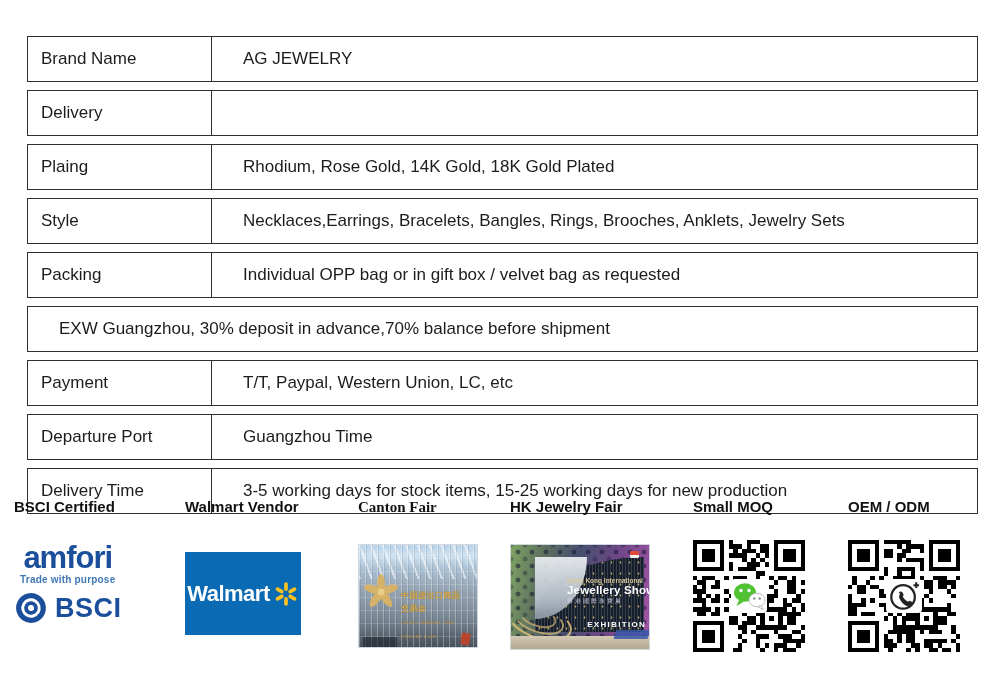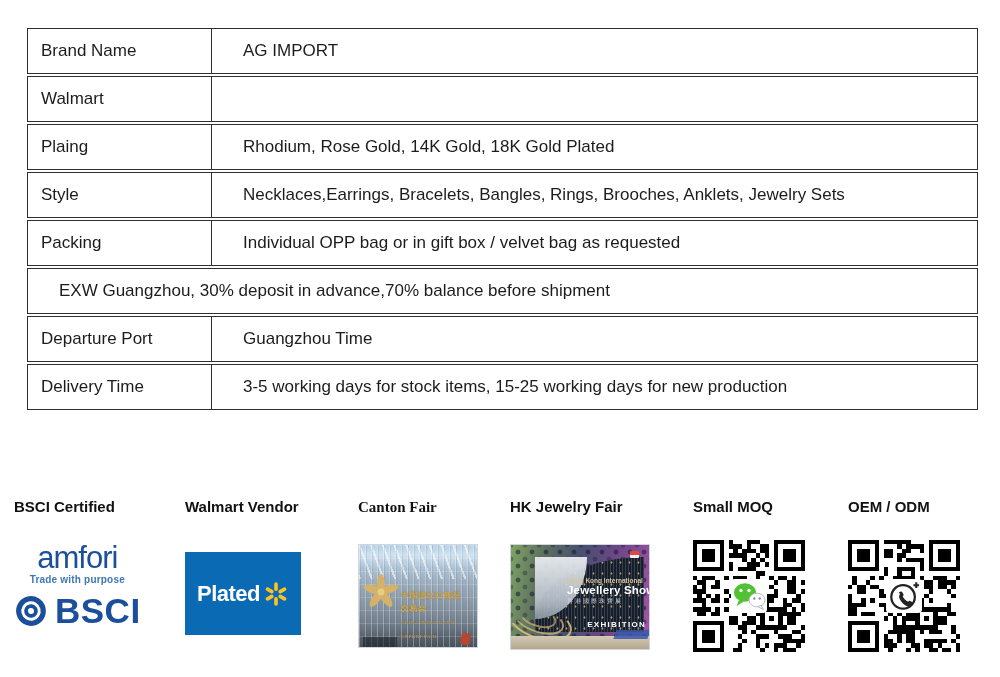--- a/index.html
+++ b/index.html
@@ -1,42 +1,42 @@
 <!DOCTYPE html>
 <html><head>
 <meta charset="utf-8">
 <style>
   html,body{margin:0;padding:0;background:#ffffff;}
   .page{position:relative;width:1000px;height:677px;background:#ffffff;overflow:hidden;
         font-family:"Liberation Sans","DejaVu Sans",sans-serif;color:#1c1c1c;}
 
   
   .spec-table{position:absolute;left:27px;top:28px;width:951px;}
-  .spec-row{display:flex;height:46px;box-sizing:border-box;border:1px solid #2e2e2e;margin-bottom:2px;background:#fff;}
+  .spec-row{display:flex;height:46px;box-sizing:border-box;border:1px solid #2e2e2e;margin-bottom:2px;background:#fff;margin-top:8px;}
   .spec-label{width:184px;box-sizing:border-box;border-right:1px solid #2e2e2e;display:flex;align-items:center;
               padding-left:13px;font-size:17px;}
   .spec-value{flex:1;display:flex;align-items:center;padding-left:31px;font-size:17px;white-space:nowrap;overflow:hidden;}
 
   
   .badges{position:absolute;left:0;top:498px;width:1000px;height:170px;}
   .badge-col{position:absolute;top:0;display:flex;flex-direction:column;align-items:flex-start;}
   .badge-label{font-size:15px;font-weight:700;line-height:18px;color:#111;white-space:nowrap;}
   .col-1{left:14px;width:146px;}
   .col-2{left:185px;width:135px;}
   .col-3{left:358px;width:128px;font-family:Liberation Serif, serif;}
   .col-4{left:510px;width:150px;}
   .col-5{left:693px;width:125px;}
   .col-6{left:848px;width:125px;}
 
   
   .amfori-logo{margin-top:27px;display:flex;flex-direction:column;align-items:center;}
-  .amfori-word{font-size:31px;font-weight:400;letter-spacing:-1px;color:#1b4e9b;line-height:30px;}
+  .amfori-word{font-size:31px;font-weight:700;letter-spacing:-1px;color:#1b4e9b;line-height:30px;}
   .amfori-tagline{font-size:10px;font-weight:600;color:#3f77b5;letter-spacing:.2px;margin-top:1px;}
   .amfori-bsci-row{display:flex;align-items:center;gap:7px;margin-top:6px;}
-  .bsci-word{font-size:35px;font-weight:600;color:#1b4e9b;letter-spacing:.5px;}
+  .bsci-word{font-size:27px;font-weight:600;color:#1b4e9b;letter-spacing:.5px;}
 
   
   .walmart-box{margin-top:36px;width:116px;height:83px;background:#0b6ab4;display:flex;align-items:center;justify-content:center;gap:3px;}
   .walmart-word{color:#fff;font-size:22px;font-weight:700;letter-spacing:-.5px;}
 
   
   .photo{margin-top:28px;position:relative;overflow:hidden;border:1px solid #cfd6dd;box-sizing:border-box;}
   .canton-photo{width:120px;height:104px;
     background:linear-gradient(180deg,#b7d2e8 0%,#cfe2f0 10%,#a9bfd2 24%,#97a7b6 42%,#8795a3 60%,#6f7c89 78%,#565f69 92%,#49525b 100%);}
   .canton-roof{position:absolute;left:0;top:0;right:0;height:34px;
@@ -86,25 +86,25 @@
     width:36px;height:34px;background:#fff;border-radius:4px;display:flex;align-items:center;justify-content:center;}
 </style>
 </head>
 <body>
 
 <div class="page">
 
   <div class="spec-table" id="spec-table">
     <div class="spec-row">
       <div class="spec-label">Brand Name</div>
-      <div class="spec-value">AG IMPORT</div>
-    </div>
-
-    <div class="spec-row">
-      <div class="spec-label">Walmart</div>
+      <div class="spec-value">AG JEWELRY</div>
+    </div>
+
+    <div class="spec-row">
+      <div class="spec-label">Delivery</div>
     </div>
 
     <div class="spec-row">
       <div class="spec-label">Plaing</div>
       <div class="spec-value">Rhodium, Rose Gold, 14K Gold, 18K Gold Plated</div>
     </div>
 
     <div class="spec-row">
       <div class="spec-label">Style</div>
       <div class="spec-value">Necklaces,Earrings, Bracelets, Bangles, Rings, Brooches, Anklets, Jewelry Sets</div>
@@ -112,20 +112,24 @@
 
     <div class="spec-row">
       <div class="spec-label">Packing</div>
       <div class="spec-value">Individual OPP bag or in gift box / velvet bag as requested</div>
     </div>
 
     <div class="spec-row">
       <div class="spec-value">EXW Guangzhou, 30% deposit in advance,70% balance before shipment</div>
     </div>
 
+    <div class="spec-row">
+      <div class="spec-label">Payment</div>
+      <div class="spec-value">T/T, Paypal, Western Union, LC, etc</div>
+    </div>
 
     <div class="spec-row">
       <div class="spec-label">Departure Port</div>
       <div class="spec-value">Guangzhou Time</div>
     </div>
 
     <div class="spec-row">
       <div class="spec-label">Delivery Time</div>
       <div class="spec-value">3-5 working days for stock items, 15-25 working days for new production</div>
     </div>
@@ -144,21 +148,21 @@
             <circle cx="18" cy="18" r="5.2" fill="none" stroke="#1b4e9b" stroke-width="4"></circle>
           </svg>
           <span class="bsci-word">BSCI</span>
         </div>
       </div>
     </div>
 
     <div class="badge-col col-2">
       <div class="badge-label">Walmart Vendor</div>
       <div class="walmart-box">
-        <span class="walmart-word">Plated</span>
+        <span class="walmart-word">Walmart</span>
         <svg width="26" height="26" viewBox="0 0 30 30">
           <g fill="#ffc220">
             <rect x="12.9" y="1.5" width="4.2" height="10" rx="2.1"></rect>
             <rect x="12.9" y="1.5" width="4.2" height="10" rx="2.1" transform="rotate(60 15 15)"></rect>
             <rect x="12.9" y="1.5" width="4.2" height="10" rx="2.1" transform="rotate(120 15 15)"></rect>
             <rect x="12.9" y="1.5" width="4.2" height="10" rx="2.1" transform="rotate(180 15 15)"></rect>
             <rect x="12.9" y="1.5" width="4.2" height="10" rx="2.1" transform="rotate(240 15 15)"></rect>
             <rect x="12.9" y="1.5" width="4.2" height="10" rx="2.1" transform="rotate(300 15 15)"></rect>
           </g>
         </svg>

